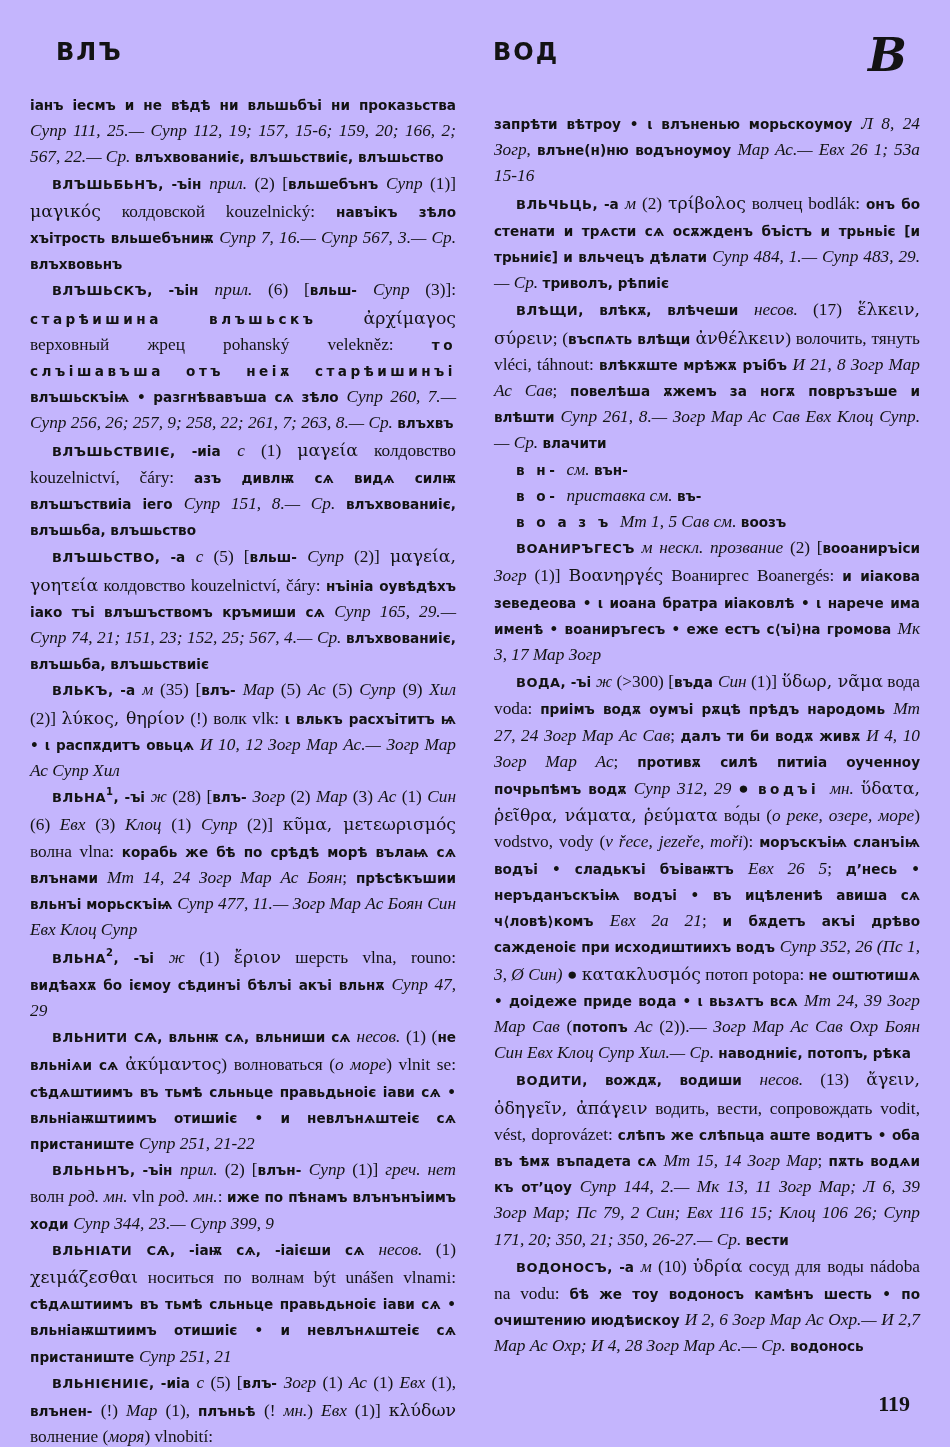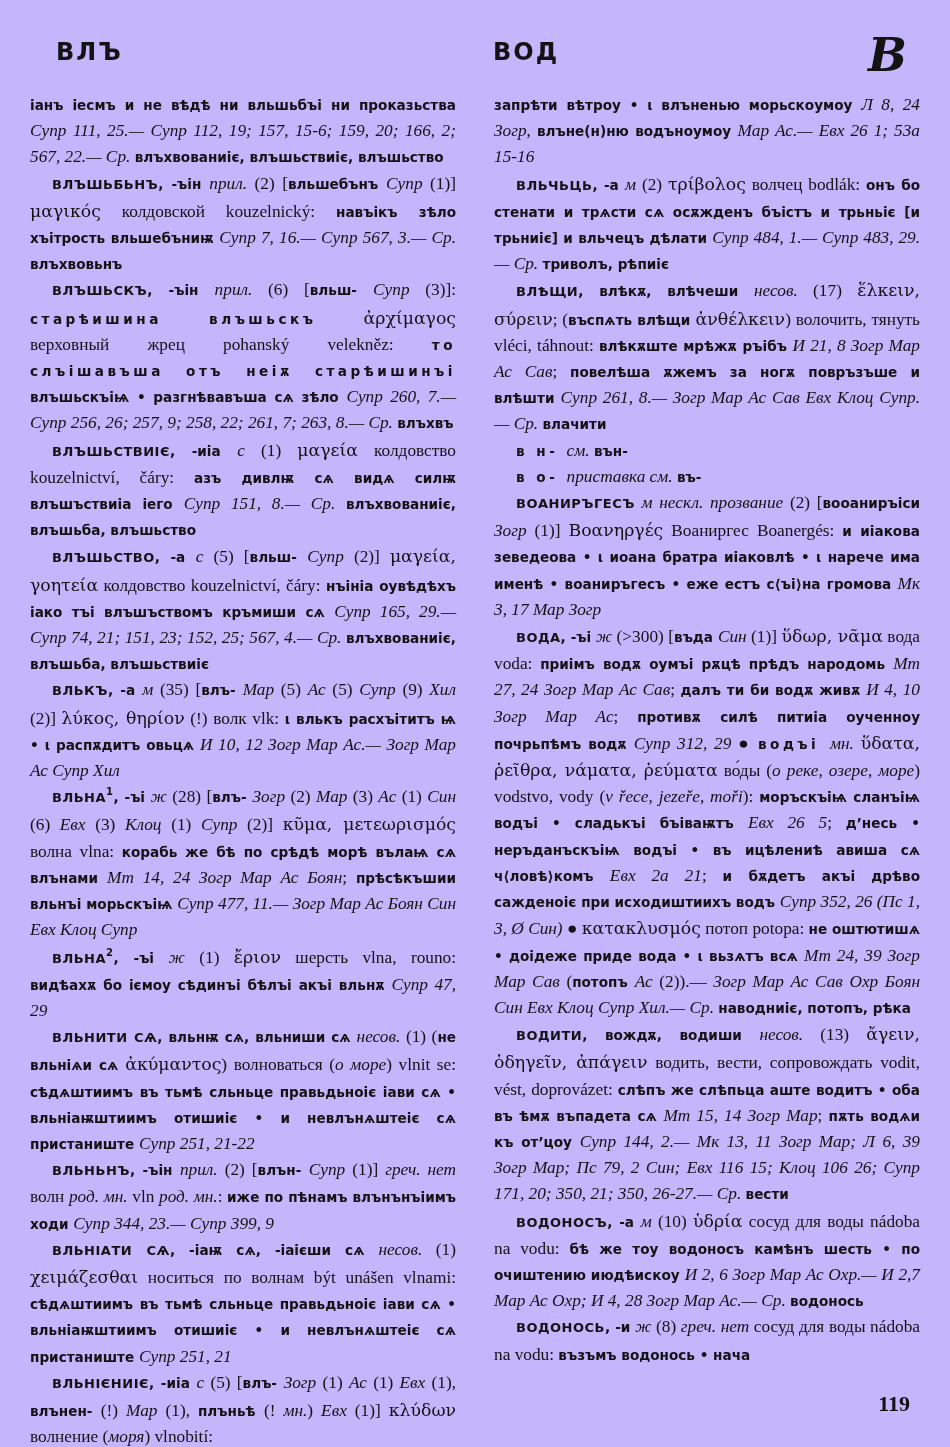--- a/index.html
+++ b/index.html
@@ -8,21 +8,21 @@
         box-shadow:0 0 6px rgba(0,0,0,.25);}
   .runhead{position:absolute;top:38px;font-family:"DejaVu Sans",sans-serif;
            font-weight:bold;font-size:24px;letter-spacing:2px;}
   .rh-left{left:56px;}
   .rh-center{left:493px;}
   .rh-right{left:868px;top:28px;font-family:"DejaVu Serif",serif;
             font-size:46px;letter-spacing:0;font-style:italic;}
   .col{position:absolute;top:92px;width:426px;text-align:justify;
        font-size:17.3px;line-height:26.2px;}
   .col-left{left:30px;}
-  .col-right{left:494px;}
+  .col-right{left:494px;margin-top:19px;}
   p.para{margin:0;padding:0;}
   .ind{text-indent:22px;}
   .cont{text-indent:0;}
   .hw{font-family:"DejaVu Sans",sans-serif;font-weight:bold;font-size:13px;letter-spacing:.5px;}
   .ocs{font-family:"DejaVu Sans",sans-serif;font-weight:bold;font-size:13.6px;}
   .sp{letter-spacing:3.5px;}
   .it{font-style:italic;}
   .gk{font-family:"DejaVu Serif","DejaVu Sans",serif;}
   .nm{}
   .sup{vertical-align:super;font-size:10px;line-height:0;}
@@ -50,21 +50,21 @@
       <p class="para ind"><span class="hw">ВЛЬНЬНЪ</span><span class="ocs">, -ъін </span><span class="it">прил.</span><span class="nm"> (2) [</span><span class="ocs">влън- </span><span class="it">Супр</span><span class="nm"> (1)] </span><span class="it">греч. нет</span><span class="nm"> волн </span><span class="it">род. мн.</span><span class="nm"> vln </span><span class="it">род. мн.</span><span class="nm">: </span><span class="ocs">иже по пѣнамъ влънънъіимъ ходи </span><span class="it">Супр 344, 23.— Супр 399, 9</span></p>
       <p class="para ind"><span class="hw">ВЛЬНІАТИ СѦ</span><span class="ocs">, -іаѭ сѧ, -іаієши сѧ </span><span class="it">несов.</span><span class="nm"> (1) </span><span class="gk">χειμάζεσθαι</span><span class="nm"> носиться по волнам být unášen vlnami: </span><span class="ocs">сѣдѧштиимъ въ тьмѣ сльньце правьдьноіє іави сѧ • вльніаѭштиимъ отишиіє • и невлънѧштеіє сѧ пристаниште </span><span class="it">Супр 251, 21</span></p>
       <p class="para ind"><span class="hw">ВЛЬНІЄНИІЄ</span><span class="ocs">, -иіа </span><span class="it">с</span><span class="nm"> (5) [</span><span class="ocs">влъ- </span><span class="it">Зогр</span><span class="nm"> (1) </span><span class="it">Ас</span><span class="nm"> (1) </span><span class="it">Евх</span><span class="nm"> (1), </span><span class="ocs">влънен- </span><span class="nm">(!) </span><span class="it">Мар</span><span class="nm"> (1), </span><span class="ocs">плъньѣ </span><span class="nm">(! </span><span class="it">мн.</span><span class="nm">) </span><span class="it">Евх</span><span class="nm"> (1)] </span><span class="gk">κλύδων</span><span class="nm"> волнение (</span><span class="it">моря</span><span class="nm">) vlnobití:</span></p>
     </div>
   <div class="col col-right">
       <p class="para cont"><span class="ocs">запрѣти вѣтроу • ι влъненью морьскоумоу </span><span class="it">Л 8, 24 Зогр</span><span class="nm">, </span><span class="ocs">влъне(н)ню водъноумоу </span><span class="it">Мар Ас.— Евх 26 1; 53а 15-16</span></p>
       <p class="para ind"><span class="hw">ВЛЬЧЬЦЬ</span><span class="ocs">, -а </span><span class="it">м</span><span class="nm"> (2) </span><span class="gk">τρίβολος</span><span class="nm"> волчец bodlák: </span><span class="ocs">онъ бо стенати и трѧсти сѧ осѫжденъ бъістъ и трьньіє [и трьниіє] и вльчецъ дѣлати </span><span class="it">Супр 484, 1.— Супр 483, 29.— Ср. </span><span class="ocs">триволъ, рѣпиіє</span></p>
       <p class="para ind"><span class="hw">ВЛѢЩИ</span><span class="ocs">, влѣкѫ, влѣчеши </span><span class="it">несов.</span><span class="nm"> (17) </span><span class="gk">ἕλκειν, σύρειν</span><span class="nm">; (</span><span class="ocs">въспѧть влѣщи </span><span class="gk">ἀνθέλκειν</span><span class="nm">) волочить, тянуть vléci, táhnout: </span><span class="ocs">влѣкѫште мрѣжѫ ръібъ </span><span class="it">И 21, 8 Зогр Мар Ас Сав</span><span class="nm">; </span><span class="ocs">повелѣша ѫжемъ за ногѫ повръзъше и влѣшти </span><span class="it">Супр 261, 8.— Зогр Мар Ас Сав Евх Клоц Супр.— Ср. </span><span class="ocs">влачити</span></p>
       <p class="para ind"><span class="ocs sp">в н- </span><span class="it">см. </span><span class="ocs">вън-</span></p>
       <p class="para ind"><span class="ocs sp">в о- </span><span class="it">приставка см. </span><span class="ocs">въ-</span></p>
+      <p class="para ind"><span class="ocs sp">в о а з ъ </span><span class="it">Мт 1, 5 Сав см. </span><span class="ocs">воозъ</span></p>
       <p class="para ind"><span class="hw">ВОАНИРЪГЕСЪ</span><span class="nm"> </span><span class="it">м нескл. прозвание</span><span class="nm"> (2) [</span><span class="ocs">вооаниръіси </span><span class="it">Зогр</span><span class="nm"> (1)] </span><span class="gk">Βοανηργές</span><span class="nm"> Воаниргес Boanergés: </span><span class="ocs">и иіакова зеведеова • ι иоана братра иіаковлѣ • ι нарече има именѣ • воаниръгесъ • еже естъ с⟨ъі⟩на громова </span><span class="it">Мк 3, 17 Мар Зогр</span></p>
       <p class="para ind"><span class="hw">ВОДА</span><span class="ocs">, -ъі </span><span class="it">ж</span><span class="nm"> (&gt;300) [</span><span class="ocs">въда </span><span class="it">Син</span><span class="nm"> (1)] </span><span class="gk">ὕδωρ, νᾶμα</span><span class="nm"> вода voda: </span><span class="ocs">приімъ водѫ оумъі рѫцѣ прѣдъ народомь </span><span class="it">Мт 27, 24 Зогр Мар Ас Сав</span><span class="nm">; </span><span class="ocs">далъ ти би водѫ живѫ </span><span class="it">И 4, 10 Зогр Мар Ас</span><span class="nm">; </span><span class="ocs">противѫ силѣ питиіа оученноу почрьпѣмъ водѫ </span><span class="it">Супр 312, 29</span><span class="nm"> ● </span><span class="ocs sp">водъі </span><span class="it">мн. </span><span class="gk">ὕδατα, ῥεῖθρα, νάματα, ῥεύματα</span><span class="nm"> во́ды (</span><span class="it">о реке, озере, море</span><span class="nm">) vodstvo, vody (</span><span class="it">v řece, jezeře, moři</span><span class="nm">): </span><span class="ocs">моръскъіѩ сланъіѩ водъі • сладькъі бъіваѭтъ </span><span class="it">Евх 26 5</span><span class="nm">; </span><span class="ocs">д’несь • неръданъскъіѩ водъі • въ ицѣлениѣ авиша сѧ ч⟨ловѣ⟩комъ </span><span class="it">Евх 2а 21</span><span class="nm">; </span><span class="ocs">и бѫдетъ акъі дрѣво сажденоіє при исходиштиихъ водъ </span><span class="it">Супр 352, 26 (Пс 1, 3, Ø Син)</span><span class="nm"> ● </span><span class="gk">κατακλυσμός</span><span class="nm"> потоп potopa: </span><span class="ocs">не оштютишѧ • доідеже приде вода • ι вьзѧтъ всѧ </span><span class="it">Мт 24, 39 Зогр Мар Сав</span><span class="nm"> (</span><span class="ocs">потопъ </span><span class="it">Ас</span><span class="nm"> (2)).— </span><span class="it">Зогр Мар Ас Сав Охр Боян Син Евх Клоц Супр Хил.— Ср. </span><span class="ocs">наводниіє, потопъ, рѣка</span></p>
       <p class="para ind"><span class="hw">ВОДИТИ</span><span class="ocs">, вождѫ, водиши </span><span class="it">несов.</span><span class="nm"> (13) </span><span class="gk">ἄγειν, ὁδηγεῖν, ἀπάγειν</span><span class="nm"> водить, вести, сопровождать vodit, vést, doprovázet: </span><span class="ocs">слѣпъ же слѣпьца аште водитъ • оба въ ѣмѫ въпадета сѧ </span><span class="it">Мт 15, 14 Зогр Мар</span><span class="nm">; </span><span class="ocs">пѫть водѧи къ от’цоу </span><span class="it">Супр 144, 2.— Мк 13, 11 Зогр Мар; Л 6, 39 Зогр Мар; Пс 79, 2 Син; Евх 116 15; Клоц 106 26; Супр 171, 20; 350, 21; 350, 26-27.— Ср. </span><span class="ocs">вести</span></p>
       <p class="para ind"><span class="hw">ВОДОНОСЪ</span><span class="ocs">, -а </span><span class="it">м</span><span class="nm"> (10) </span><span class="gk">ὑδρία</span><span class="nm"> сосуд для воды nádoba na vodu: </span><span class="ocs">бѣ же тоу водоносъ камѣнъ шесть • по очиштению июдѣискоу </span><span class="it">И 2, 6 Зогр Мар Ас Охр.— И 2,7 Мар Ас Охр; И 4, 28 Зогр Мар Ас.— Ср. </span><span class="ocs">водонось</span></p>
-      <p class="para ind"><span class="hw">ВОДОНОСЬ</span><span class="ocs">, -и </span><span class="it">ж</span><span class="nm"> (8) </span><span class="it">греч. нет</span><span class="nm"> сосуд для воды nádoba na vodu: </span><span class="ocs">възъмъ водонось • нача</span></p>
     </div>
 
   <div class="pagenum">119</div>
 </div>
 
 </body></html>

